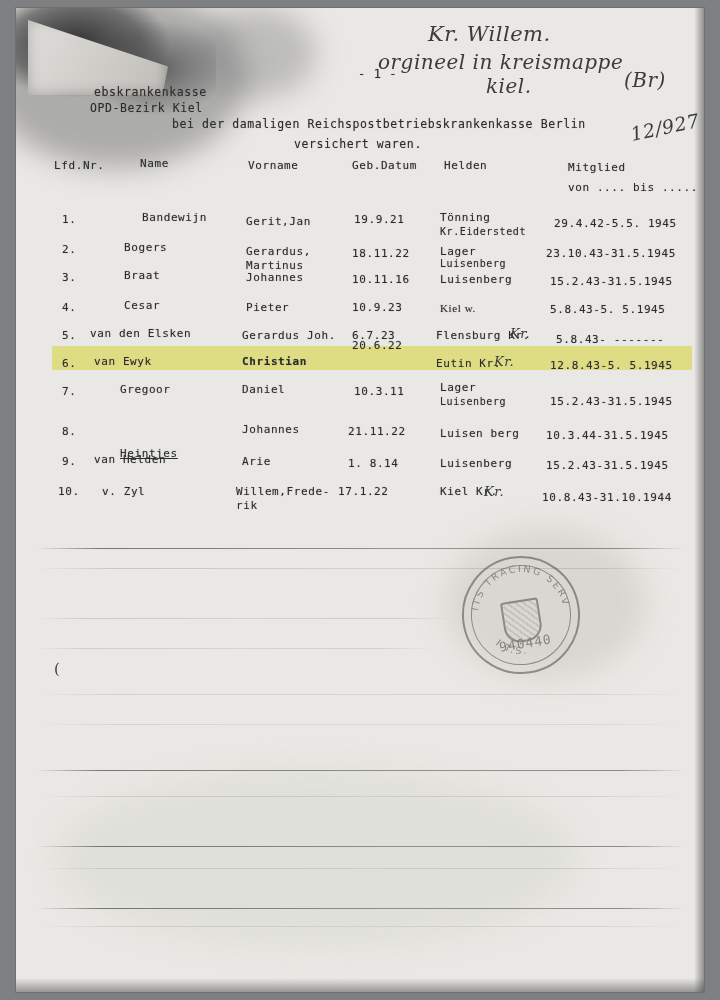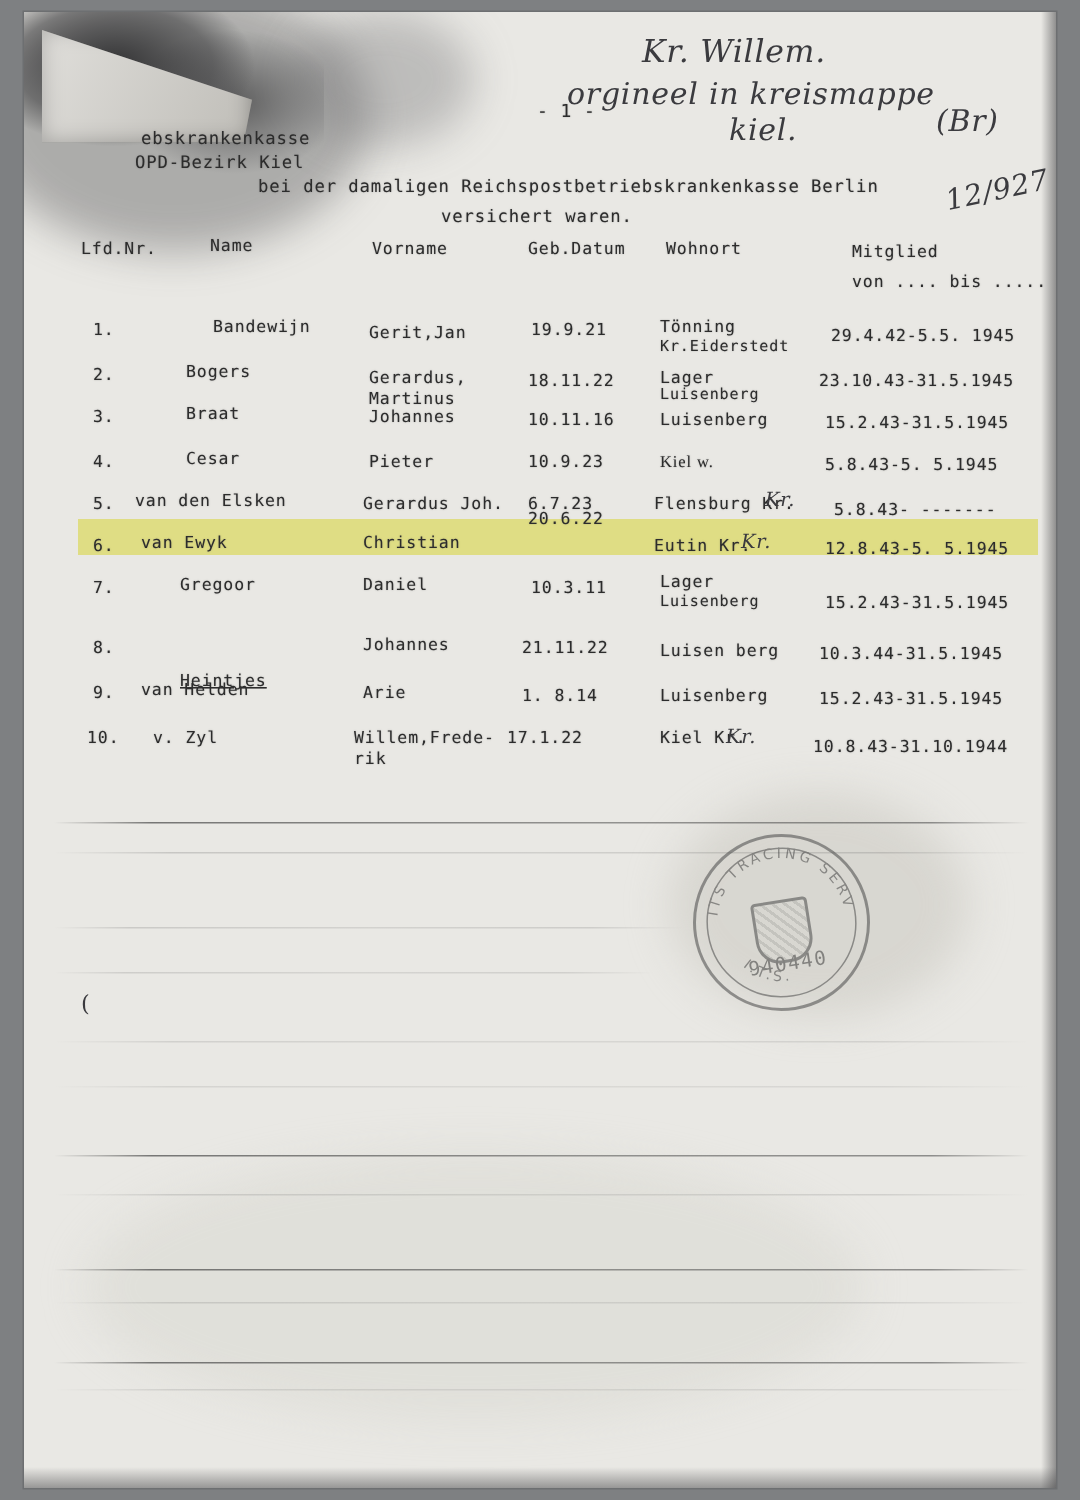--- a/index.html
+++ b/index.html
@@ -197,21 +197,21 @@
 
   <div class="t" style="left:78px;top:78px;font-size:11.5px;">ebskrankenkasse</div>
   <div class="t" style="left:74px;top:94px;font-size:11.5px;">OPD-Bezirk Kiel</div>
   <div class="t" style="left:156px;top:110px;font-size:11.5px;">bei der damaligen Reichspostbetriebskrankenkasse Berlin</div>
   <div class="t" style="left:278px;top:130px;font-size:11.5px;">versichert waren.</div>
 
   <div class="t" style="left:38px;top:152px;">Lfd.Nr.</div>
   <div class="t" style="left:124px;top:150px;">Name</div>
   <div class="t" style="left:232px;top:152px;">Vorname</div>
   <div class="t" style="left:336px;top:152px;">Geb.Datum</div>
-  <div class="t" style="left:428px;top:152px;">Wohnort</div>
+  <div class="t" style="left:428px;top:152px;">Helden</div>
   <div class="t" style="left:552px;top:154px;">Mitglied</div>
   <div class="t" style="left:552px;top:174px;">von .... bis .....</div>
 
   <div id="highlight"></div>
 
   <div class="t" style="left:46px;top:206px;">1.</div>
   <div class="t" style="left:126px;top:204px;">Bandewijn</div>
   <div class="t" style="left:230px;top:208px;">Gerit,Jan</div>
   <div class="t" style="left:338px;top:206px;">19.9.21</div>
   <div class="t" style="left:424px;top:204px;">Tönning</div>
@@ -243,21 +243,21 @@
 
   <div class="t" style="left:46px;top:322px;">5.</div>
   <div class="t" style="left:74px;top:320px;">van den Elsken</div>
   <div class="t" style="left:226px;top:322px;">Gerardus Joh.</div>
   <div class="t" style="left:336px;top:322px;">6.7.23</div>
   <div class="t" style="left:420px;top:322px;">Flensburg Kr.</div>
   <div class="t" style="left:540px;top:326px;">5.8.43- -------</div>
 
   <div class="t" style="left:46px;top:350px;">6.</div>
   <div class="t" style="left:78px;top:348px;">van Ewyk</div>
-  <div class="t" style="left:226px;top:348px;">Christian</div>
+  <div class="t" style="left:226px;top:348px;font-weight:bold;">Christian</div>
   <div class="t" style="left:336px;top:332px;">20.6.22</div>
   <div class="t" style="left:420px;top:350px;">Eutin Kr.</div>
   <div class="t" style="left:534px;top:352px;">12.8.43-5. 5.1945</div>
 
   <div class="t" style="left:46px;top:378px;">7.</div>
   <div class="t" style="left:104px;top:376px;">Gregoor</div>
   <div class="t" style="left:226px;top:376px;">Daniel</div>
   <div class="t" style="left:338px;top:378px;">10.3.11</div>
   <div class="t" style="left:424px;top:374px;">Lager</div>
   <div class="t sm" style="left:424px;top:388px;">Luisenberg</div>

